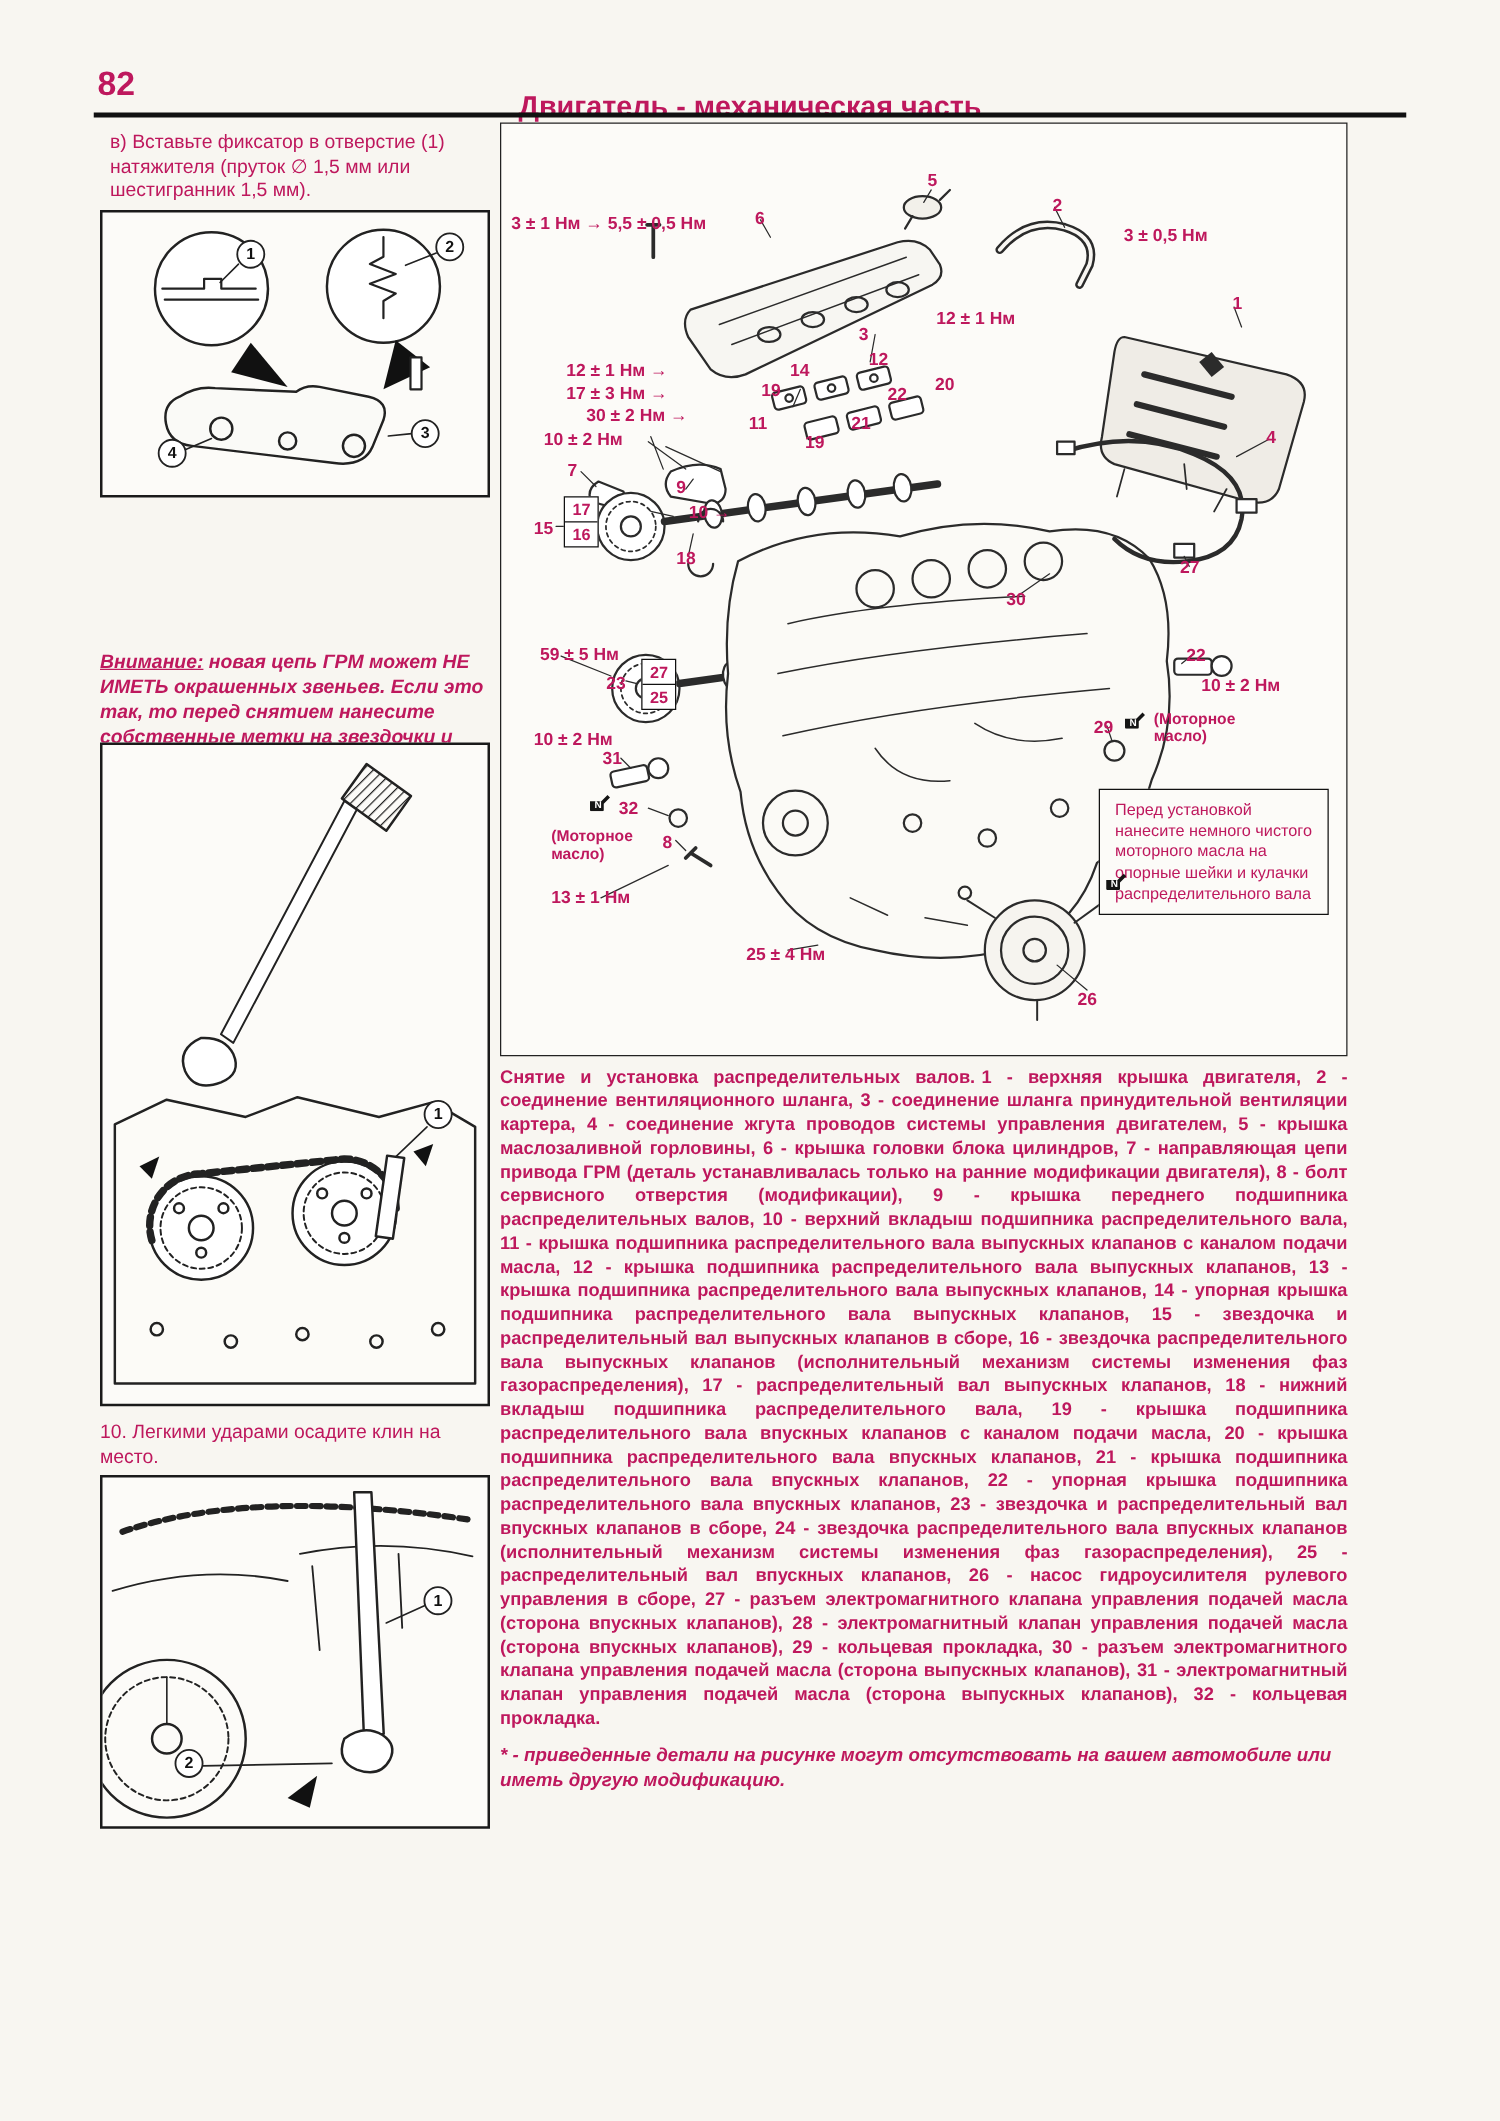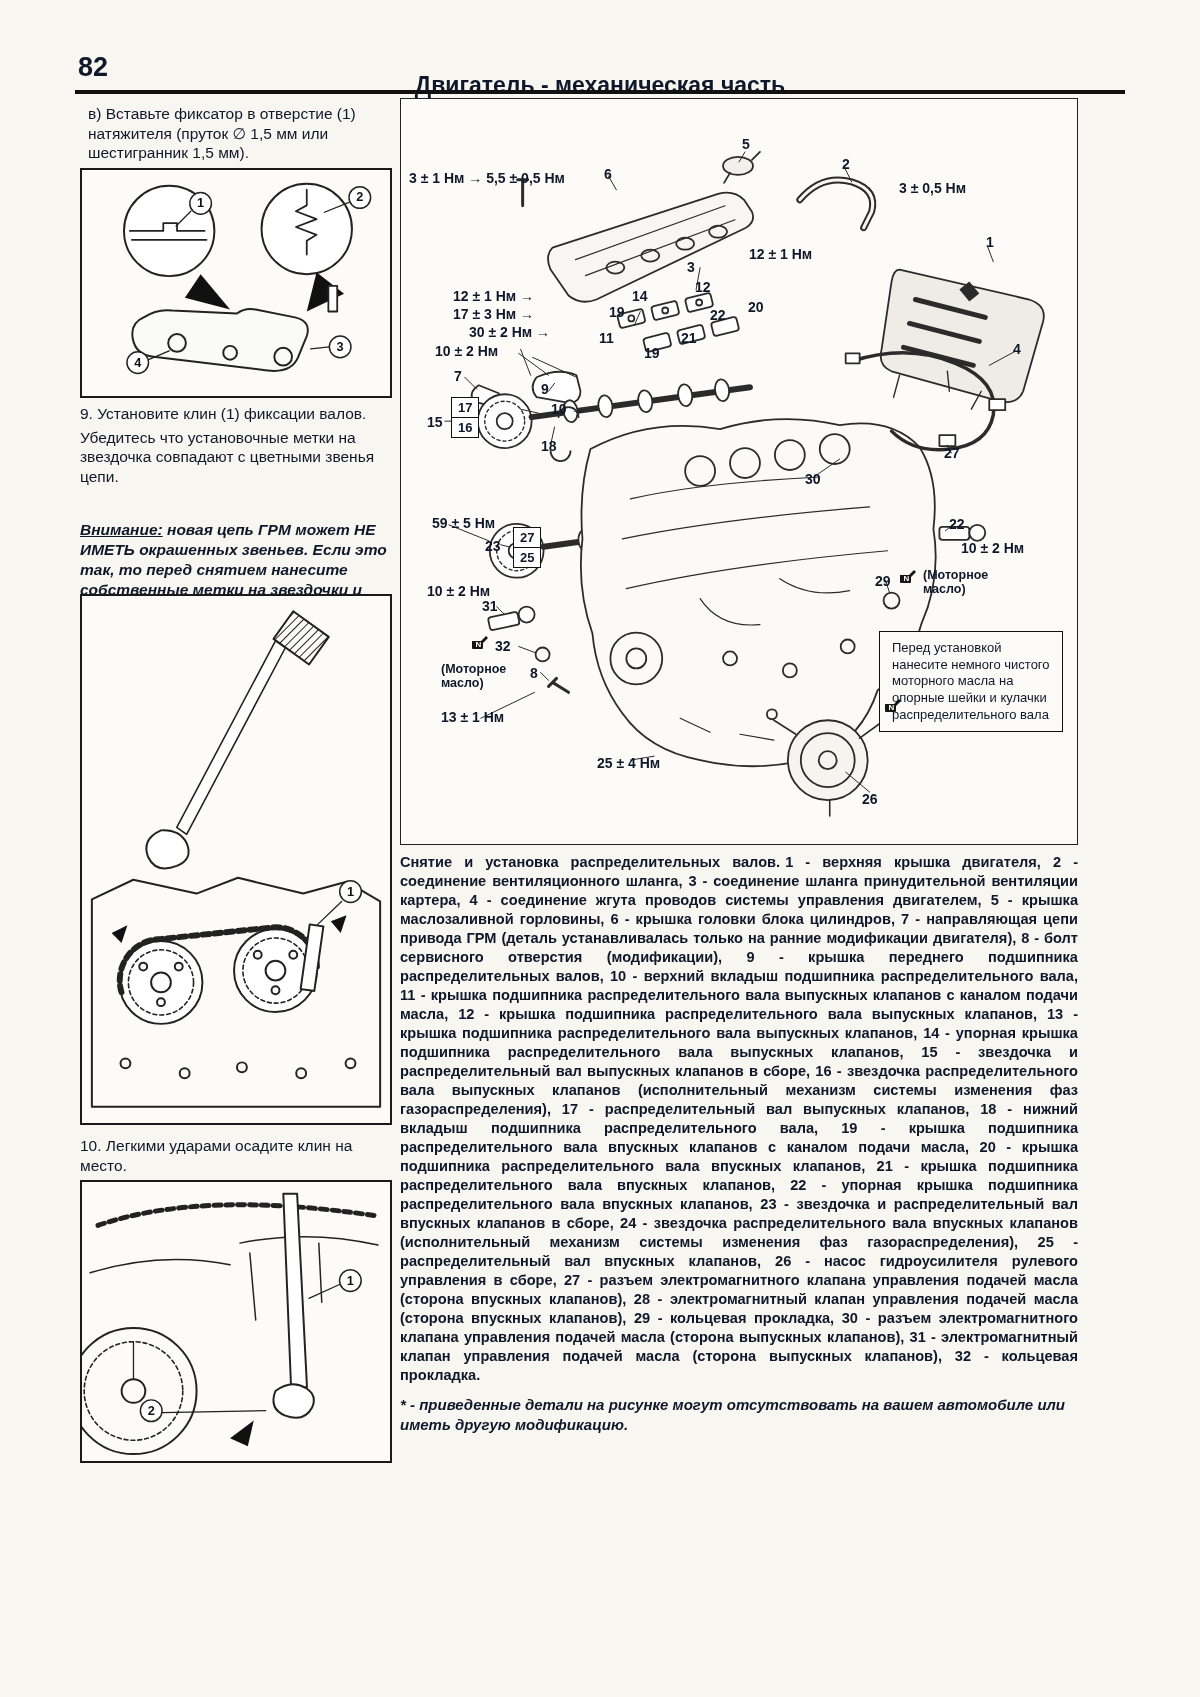--- a/index.html
+++ b/index.html
@@ -1,16 +1,16 @@
 <!DOCTYPE html>
 <html><head>
 <meta charset="utf-8">
 <style>
   html,body{margin:0;padding:0;}
-  .page{position:relative;width:1200px;height:1697px;background:#f8f6f1;color:#0f172a;
+  .page{position:relative;width:1200px;height:1697px;background:#f8f6f1;color:#be185d;
         font-family:"Liberation Sans",sans-serif;overflow:hidden;}
   .pagenum{position:absolute;left:78px;top:52px;font-size:27px;font-weight:bold;}
   .header-title{position:absolute;left:0;right:0;top:56px;margin:16px;text-align:center;
         font-size:23px;font-weight:bold;}
   .rule{position:absolute;left:75px;top:90px;width:1050px;height:4px;background:#111;}
 
   
   .lc{position:absolute;left:80px;width:312px;}
   .txt{margin:0 0 4px 0;font-size:15.5px;line-height:1.27;}
   .intro{left:88px;width:302px;}
@@ -74,24 +74,20 @@
         <circle cx="262" cy="180" r="11" fill="#fff" stroke-width="1.5"></circle>
         <circle cx="56" cy="196" r="11" fill="#fff" stroke-width="1.5"></circle>
       </g>
       <text class="co-t" x="120" y="38">1</text>
       <text class="co-t" x="282" y="32">2</text>
       <text class="co-t" x="262" y="184">3</text>
       <text class="co-t" x="56" y="200">4</text>
     </svg>
   </div>
 
-  <div class="lc" style="top:404px;">
-    <p class="txt">9. Установите клин (1) фиксации валов.</p>
-    <p class="txt">Убедитесь что установочные метки на звездочка совпадают с цветными звенья цепи.</p>
-  </div>
 
   <p class="lc warning" style="top:520px;"><span class="wlabel">Внимание:</span><span> новая цепь ГРМ может НЕ ИМЕТЬ окрашенных звеньев. Если это так, то перед снятием нанесите собственные метки на звездочки и звенья цепи.</span></p>
 
   <div class="figure" style="top:594px;width:312px;height:531px;">
     <svg viewBox="0 0 312 531">
       <defs>
         <pattern id="hatch" width="6" height="6" patternTransform="rotate(45)" patternUnits="userSpaceOnUse">
           <line x1="0" y1="0" x2="0" y2="6" stroke="#222" stroke-width="2"></line>
         </pattern>
       </defs>

